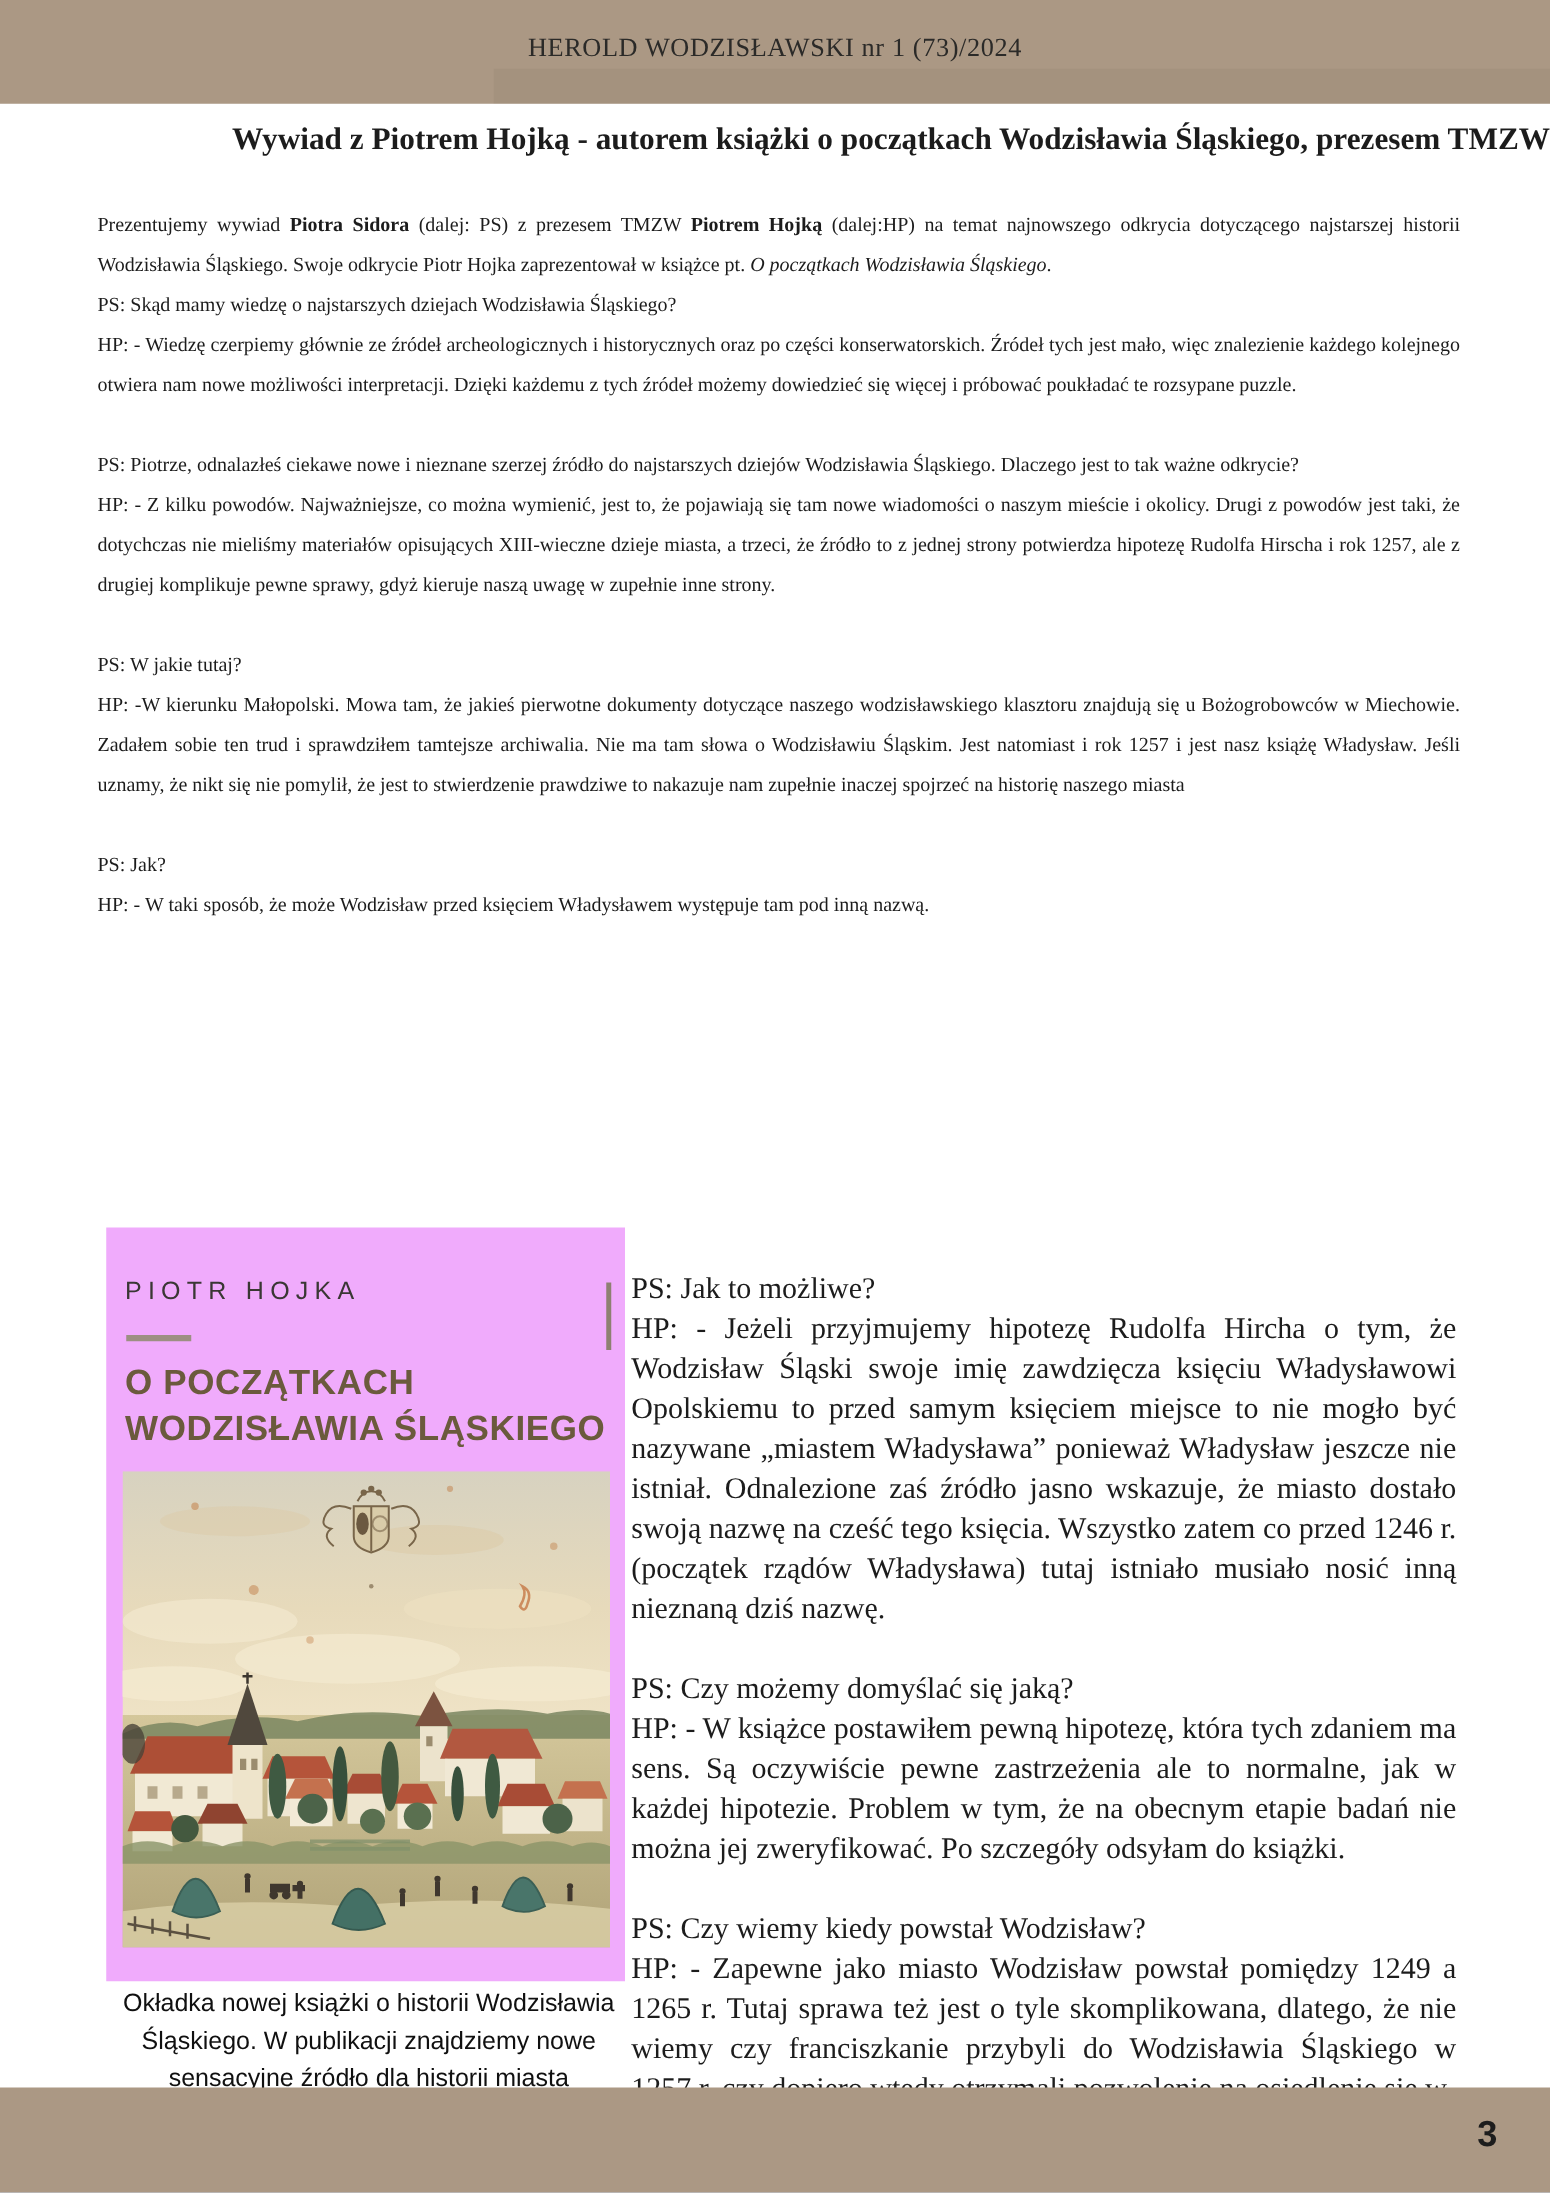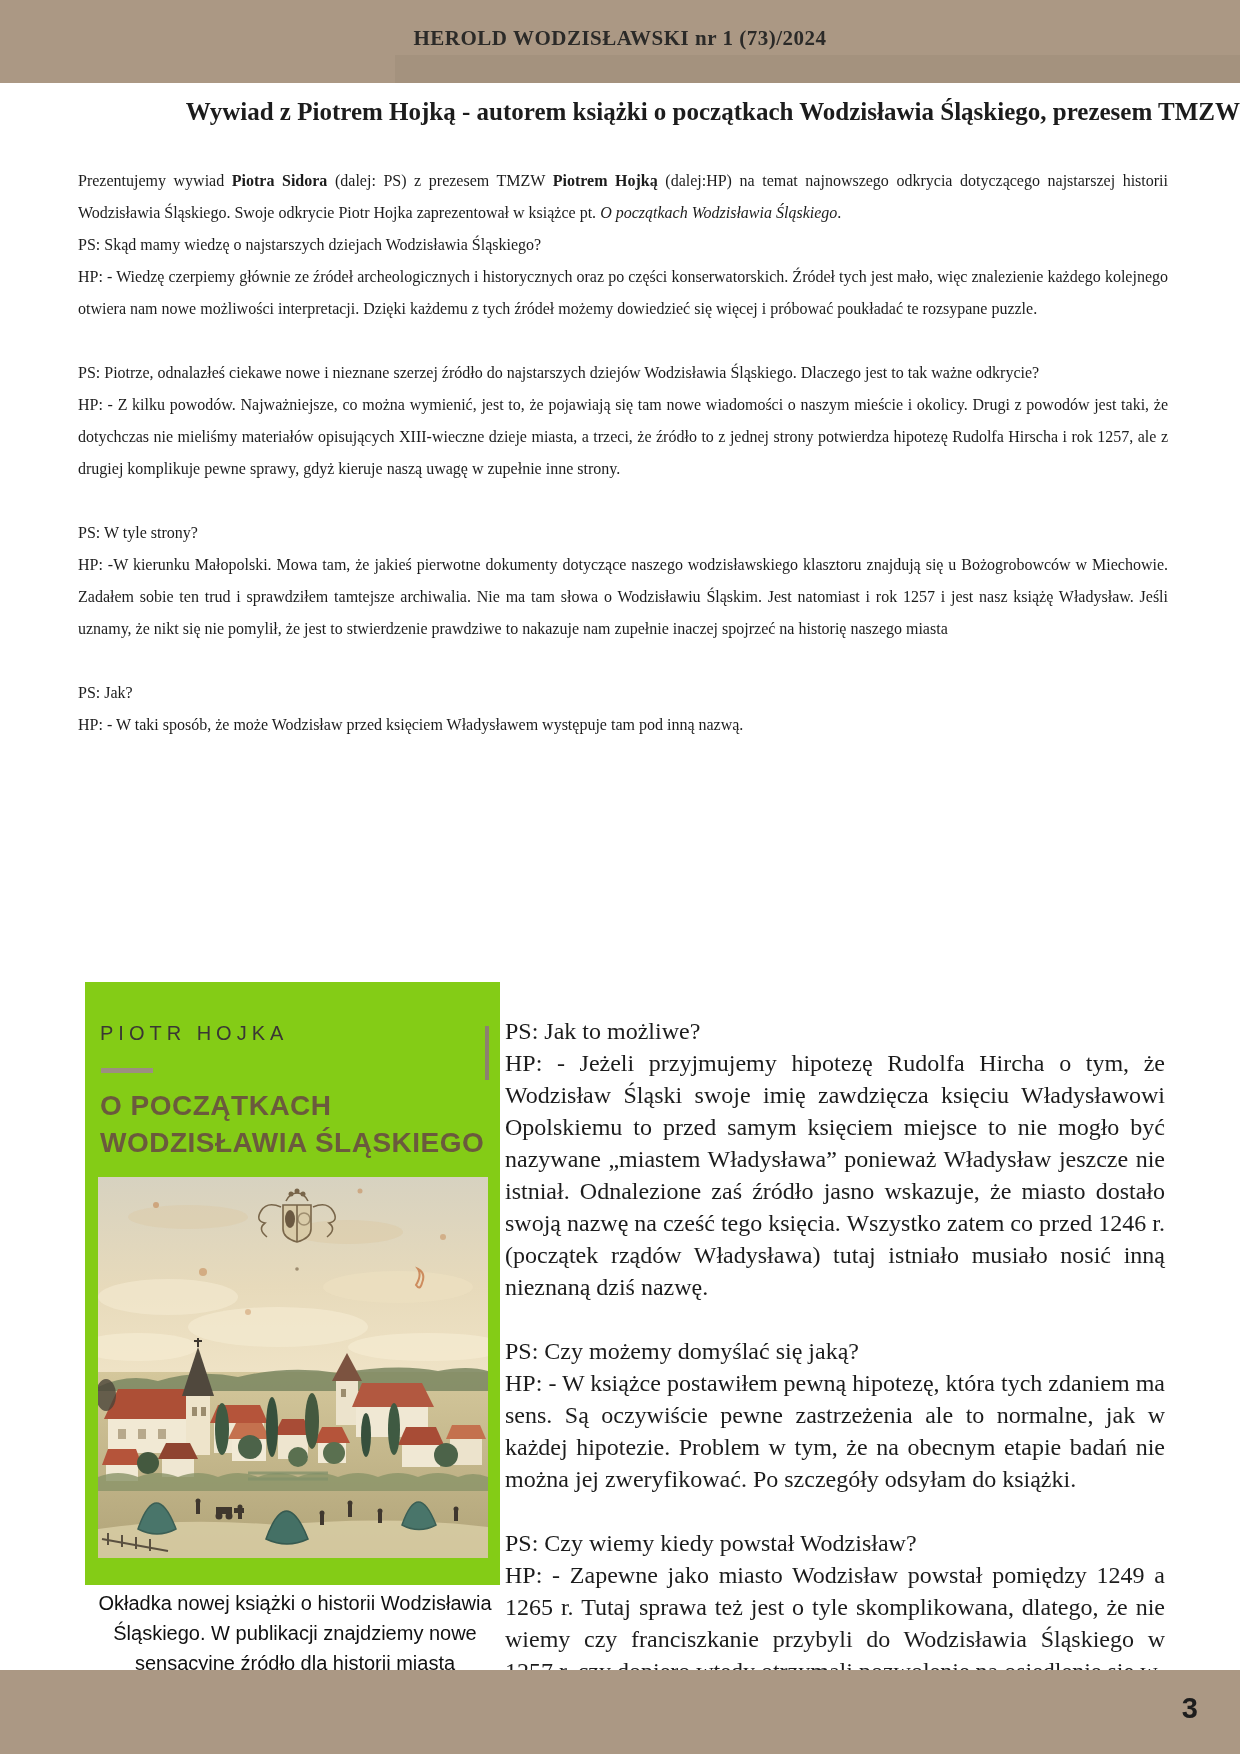--- a/index.html
+++ b/index.html
@@ -5,37 +5,37 @@
   html,body{margin:0;padding:0;background:#888;}
   .page{position:relative;width:1240px;height:1754px;background:#ffffff;overflow:hidden;
         font-family:"Liberation Serif", serif;color:#1c1c1c;margin:0 auto;}
 
   
   .bar{position:absolute;left:0;right:0;background:#ab9884;}
   .bar.top{top:0;height:83px;}
   .bar.bottom{bottom:0;height:84px;}
   .bar-shade{position:absolute;right:0;bottom:0;left:395px;height:28px;background:rgba(90,75,58,0.07);}
   .header-title{position:absolute;left:0;right:0;top:26px;text-align:center;
-        font-size:21px;letter-spacing:.5px;color:#2b2a28;font-weight:bold;}
+        font-size:21px;letter-spacing:.5px;color:#2b2a28;}
   .pageno{position:absolute;right:42px;top:22px;font-family:"Liberation Sans",sans-serif;
         font-weight:bold;font-size:29px;color:#1d1d1d;}
 
   
   .article-title{position:absolute;top:98px;left:0;right:0;margin:0;text-align:right;
         font-size:25px;font-weight:bold;}
 
   
   .top-text{position:absolute;top:165px;left:78px;width:1090px;
         font-size:16px;line-height:32px;text-align:justify;}
   .top-text p{margin:0;}
   .block{margin:0 0 32px 0;}
   .block:last-child{margin-bottom:0;}
 
   
-  .book{position:absolute;top:982px;left:85px;width:415px;height:603px;background:#84cc16;}
+  .book{position:absolute;top:982px;left:85px;width:415px;height:603px;background:#f0abfc;}
   .book .author{position:absolute;left:15px;top:40px;font-family:"Liberation Sans",sans-serif;
         font-size:20px;letter-spacing:5px;color:#3a3734;}
   .book .rule{position:absolute;left:16px;top:86px;width:52px;height:5px;background:#9c8f82;}
   .book .vbar{position:absolute;right:11px;top:44px;width:4px;height:54px;background:#8d8071;}
   .book .cover-title{position:absolute;left:15px;top:105px;margin:0;width:390px;
         font-family:"Liberation Sans",sans-serif;font-weight:bold;font-size:28px;line-height:37px;
         letter-spacing:.5px;color:#6b5a3d;}
   .book .painting{position:absolute;left:13px;top:195px;width:390px;height:381px;display:block;}
 
   .caption{position:absolute;top:1588px;left:70px;width:450px;margin:0;text-align:center;
@@ -62,21 +62,21 @@
 
     <div class="block">
       <p class="q">PS: Skąd mamy wiedzę o najstarszych dziejach Wodzisławia Śląskiego?</p>
       <p class="a">HP:  - Wiedzę czerpiemy głównie ze źródeł archeologicznych i historycznych oraz po części konserwatorskich. Źródeł tych jest mało, więc znalezienie każdego kolejnego otwiera nam nowe możliwości interpretacji. Dzięki każdemu z tych źródeł możemy dowiedzieć się więcej i próbować poukładać te rozsypane puzzle.</p>
     </div>
     <div class="block">
       <p class="q">PS: Piotrze, odnalazłeś ciekawe nowe i nieznane szerzej źródło do najstarszych dziejów Wodzisławia Śląskiego. Dlaczego jest to tak ważne odkrycie?</p>
       <p class="a">HP: - Z kilku powodów. Najważniejsze, co można wymienić, jest to, że pojawiają się tam nowe wiadomości o naszym mieście i okolicy. Drugi z powodów jest taki, że dotychczas nie mieliśmy materiałów opisujących XIII-wieczne dzieje miasta, a trzeci, że źródło to z jednej strony potwierdza hipotezę Rudolfa Hirscha i rok 1257, ale z drugiej komplikuje pewne sprawy, gdyż kieruje naszą uwagę w zupełnie inne strony.</p>
     </div>
     <div class="block">
-      <p class="q">PS: W tyle strony?</p>
+      <p class="q">PS: W jakie tutaj?</p>
       <p class="a">HP: -W kierunku Małopolski. Mowa tam, że jakieś pierwotne dokumenty dotyczące naszego wodzisławskiego klasztoru znajdują się u Bożogrobowców w Miechowie. Zadałem sobie ten trud i sprawdziłem tamtejsze archiwalia. Nie ma tam słowa o Wodzisławiu Śląskim. Jest natomiast i rok 1257 i jest nasz książę Władysław. Jeśli uznamy, że nikt się nie pomylił, że jest to stwierdzenie prawdziwe to nakazuje nam zupełnie inaczej spojrzeć na historię naszego miasta</p>
     </div>
     <div class="block">
       <p class="q">PS: Jak?</p>
       <p class="a">HP: - W taki sposób, że może Wodzisław przed księciem Władysławem występuje tam pod inną nazwą.</p>
     </div>
   </section>
 
   <section class="book">
     <span class="author">PIOTR HOJKA</span>

